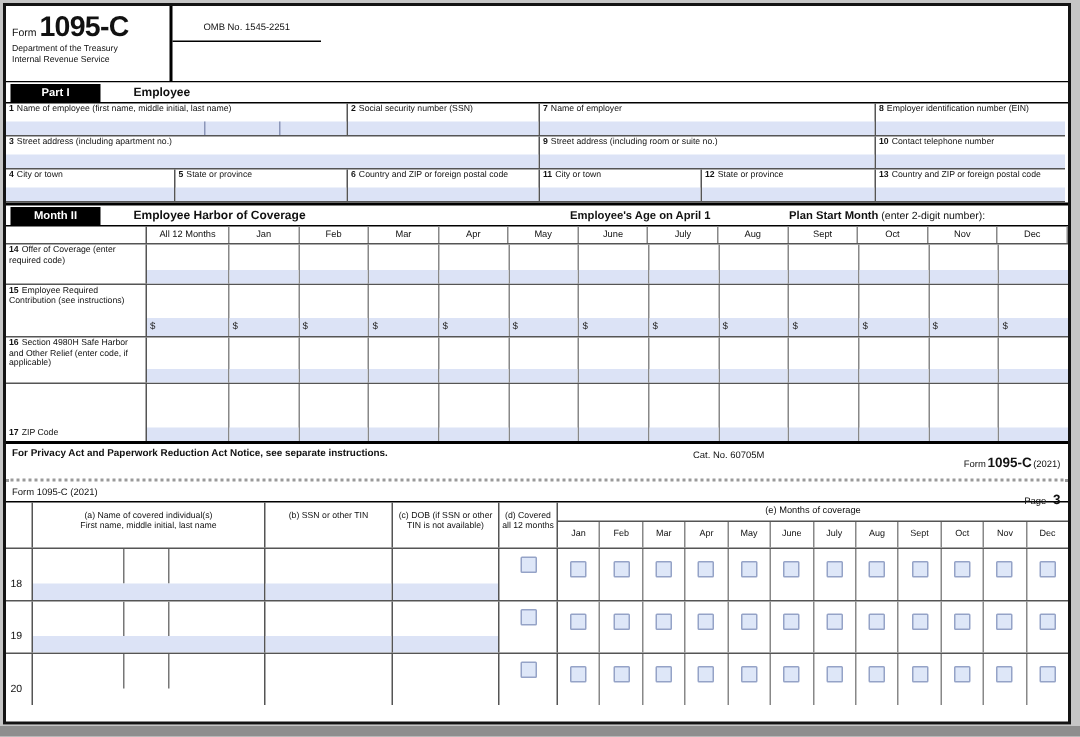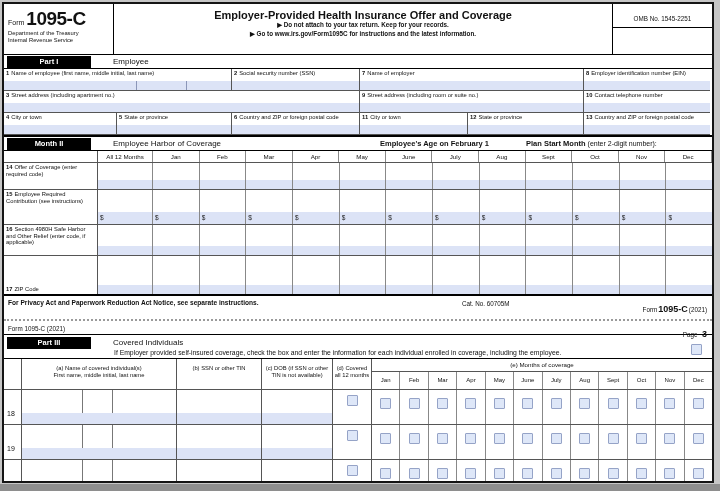--- a/index.html
+++ b/index.html
@@ -19,22 +19,22 @@
   .hdr-void{width:95px;box-sizing:border-box;padding-top:6px;}
   .cbrow{display:flex;align-items:center;gap:4px;margin-bottom:8px;}
   .cb{display:inline-block;width:11px;height:11px;background:#dee7f8;border:1px solid #95a3c7;border-radius:1px;box-sizing:border-box;flex:0 0 auto;}
   .cblab{font-size:7.5px;}
   .hdr-omb{width:100px;border-left:1px solid #000;box-sizing:border-box;}
   .ombtxt{margin-top:11px;padding-bottom:5px;border-bottom:1px solid #000;font-size:6.3px;text-align:center;}
 
   
   .pbar{position:relative;display:flex;align-items:center;height:13px;border-bottom:1px solid #000;background:#fff;}
   .p2bar{border-top:2px solid #000;}
-  .badge{display:inline-block;width:84px;text-align:center;background:#000;color:#fff;font-weight:bold;font-size:7.5px;padding:1.5px 0;margin-left:3px;}
-  .btitle{font-weight:normal;font-size:8px;margin-left:22px;}
+  .badge{display:inline-block;width:60px;text-align:center;background:#000;color:#fff;font-weight:bold;font-size:7.5px;padding:1.5px 0;margin-left:3px;}
+  .btitle{font-weight:bold;font-size:8px;margin-left:22px;}
   .p1righttitle{position:absolute;left:356px;width:350px;text-align:center;font-weight:bold;font-size:8px;}
   .agetitle{position:absolute;left:376px;font-weight:bold;font-size:7.5px;}
   .plan{position:absolute;left:522px;font-size:7px;}
   .planb{font-weight:bold;font-size:7.5px;}
 
   
   .p1grid{display:flex;}
   .p1col{display:flex;flex-direction:column;}
   .p1col.left{width:356px;}
   .p1col.right{width:350px;}
@@ -109,25 +109,20 @@
 <body>
 
 <div class="page">
 
   <div class="hdr">
     <div class="hdr-form">
       <div><span class="fword">Form</span><span class="fnum">1095-C</span></div>
       <div class="agency">Department of the Treasury</div>
       <div class="agency">Internal Revenue Service</div>
     </div>
-    <div class="hdr-title">
-      <div class="title">Employer-Provided Health Insurance Offer and Coverage</div>
-      <div class="bullet">▶ Do not attach to your tax return. Keep for your records.</div>
-      <div class="bullet">▶ Go to www.irs.gov/Form1095C for instructions and the latest information.</div>
-    </div>
     <div class="hdr-omb">
       <div class="ombtxt">OMB No. 1545-2251</div>
     </div>
   </div>
 
   <div class="pbar">
     <span class="badge">Part I</span>
     <span class="btitle">Employee</span>
   </div>
 
@@ -201,21 +196,21 @@
           <div class="flab"><span class="fno">13</span><span>Country and ZIP or foreign postal code</span></div>
           <div class="strip"></div>
         </div>
       </div>
     </div>
   </div>
 
   <div class="pbar p2bar">
     <span class="badge">Month II</span>
     <span class="btitle">Employee Harbor of Coverage</span>
-    <span class="agetitle">Employee's Age on February 1</span>
+    <span class="agetitle">Employee's Age on April 1</span>
     <span class="plan"><span class="planb">Plan Start Month</span> <span>(enter 2-digit number):</span></span>
   </div>
 
   <div class="p2hdr">
     <div class="p2lab"></div>
     <div class="p2c w0">All 12 Months</div>
     <div class="p2c">Jan</div>
     <div class="p2c">Feb</div>
     <div class="p2c">Mar</div>
     <div class="p2c">Apr</div>
@@ -409,28 +404,20 @@
     <span class="formref"><span class="fw">Form</span><span class="fb">1095-C</span><span class="fw">(2021)</span></span>
   </div>
 
   <div class="perf"></div>
 
   <div class="pg2hdr">
     <span class="pg2form">Form 1095-C (2021)</span>
     <span class="pageref"><span class="fw">Page</span> <span class="pnum">3</span></span>
   </div>
 
-  <div class="p3head">
-    <div class="p3r1">
-      <span class="badge">Part III</span>
-      <span class="btitle">Covered Individuals</span>
-    </div>
-    <span class="instr">If Employer provided self-insured coverage, check the box and enter the information for each individual enrolled in coverage, including the employee.</span>
-    <span class="cb instrcb"></span>
-  </div>
 
   <div class="p3hdr">
     <div class="p3c rn"></div>
     <div class="p3c ca">
       <div>(a) Name of covered individual(s)</div>
       <div>First name, middle initial, last name</div>
     </div>
     <div class="p3c cbc">(b) SSN or other TIN</div>
     <div class="p3c cc">(c) DOB (if SSN or other TIN is not available)</div>
     <div class="p3c cd">(d) Covered all 12 months</div>

